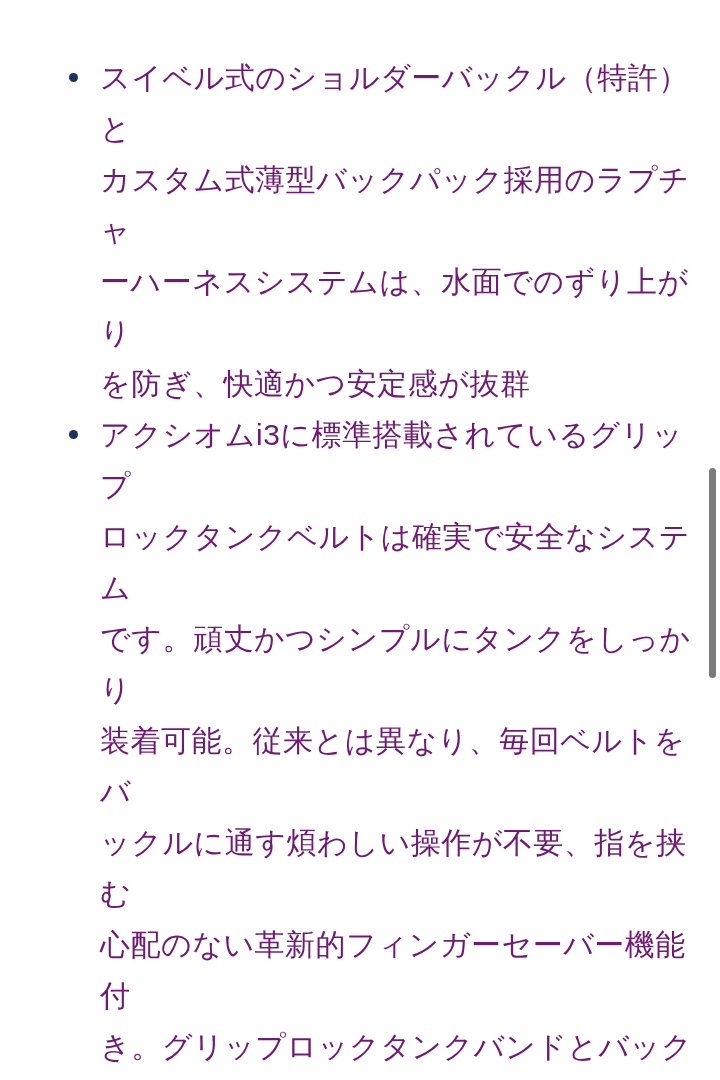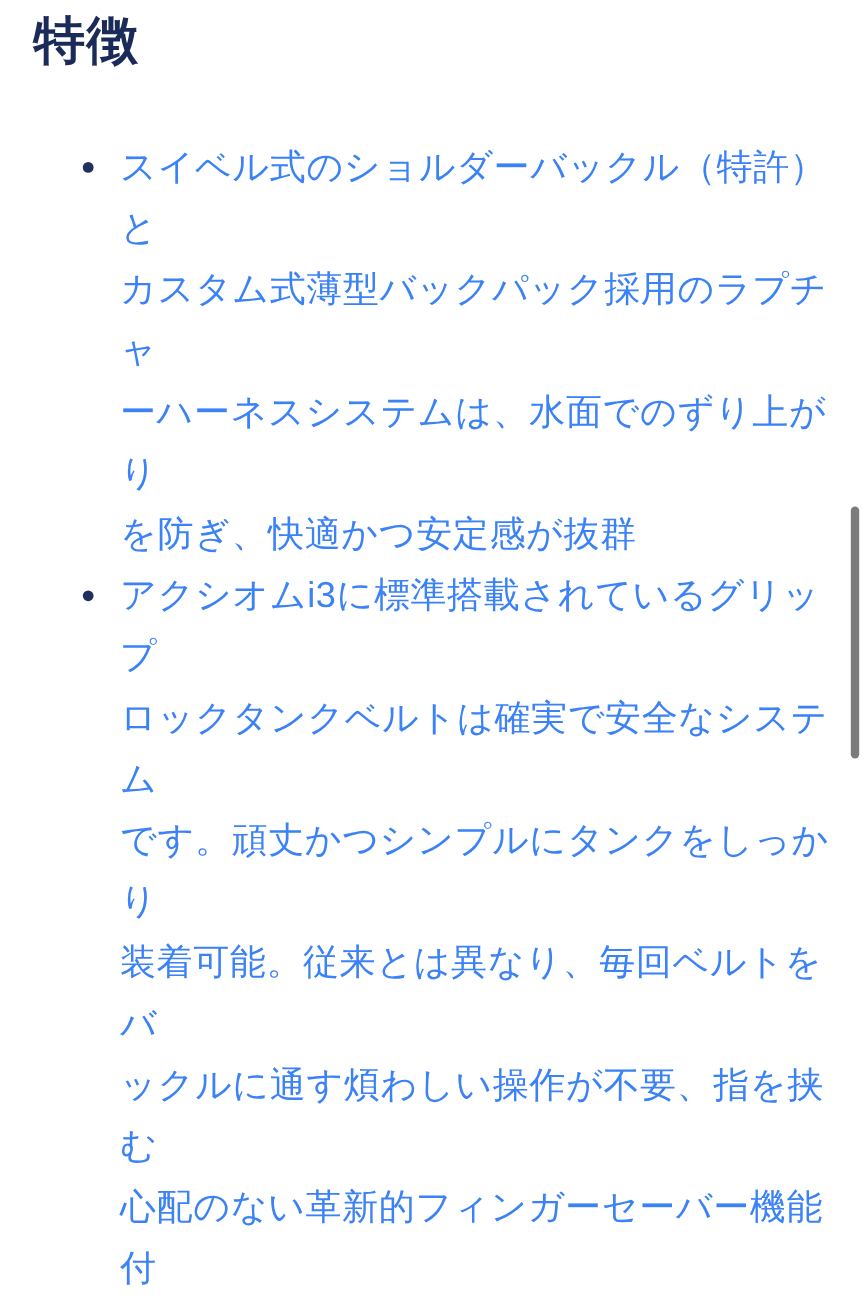--- a/index.html
+++ b/index.html
@@ -26,21 +26,21 @@
   }
   ul.feature-list {
     list-style: none;
     margin: 52px 0 0 100px;
     width: 612px;
   }
   ul.feature-list li {
     position: relative;
     font-size: 30px;
     line-height: 51px;
-    color: #3b82f6;
+    color: #701a75;
     white-space: pre-line;      
     letter-spacing: 0.5px;
   }
   ul.feature-list li::before {
     content: "";
     position: absolute;
     left: -31px;
     top: 21px;
     width: 9px;
     height: 9px;
@@ -63,21 +63,20 @@
     height: 210px;
     border-radius: 4px;
     background: #7b7b7b;
   }
 </style>
 </head>
 <body>
 
 <div class="page">
 
-  <h2 class="section-title">特徴</h2>
 
   <ul class="feature-list">
     <li>スイベル式のショルダーバックル（特許）と
 カスタム式薄型バックパック採用のラプチャ
 ーハーネスシステムは、水面でのずり上がり
 を防ぎ、快適かつ安定感が抜群</li>
     <li>アクシオムi3に標準搭載されているグリップ
 ロックタンクベルトは確実で安全なシステム
 です。頑丈かつシンプルにタンクをしっかり
 装着可能。従来とは異なり、毎回ベルトをバ

